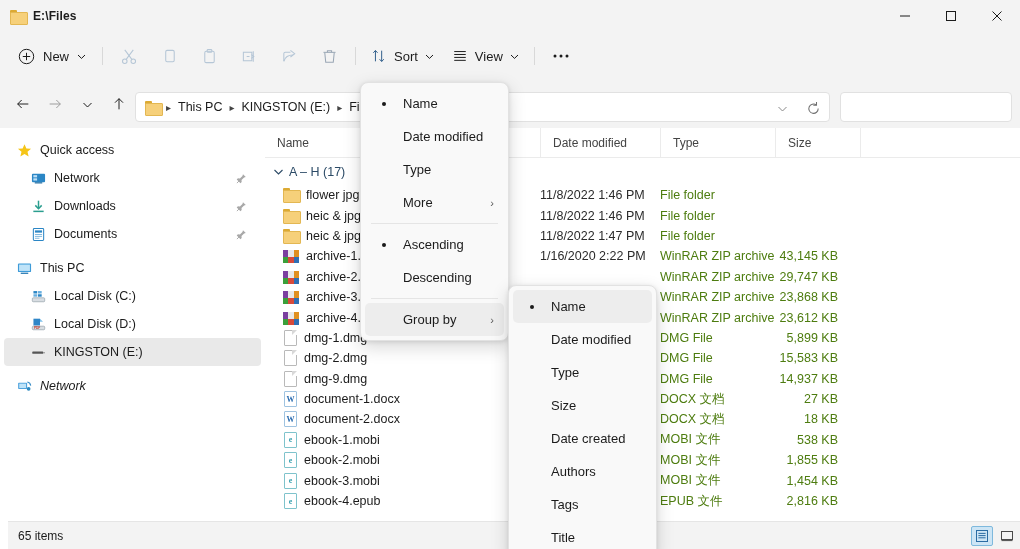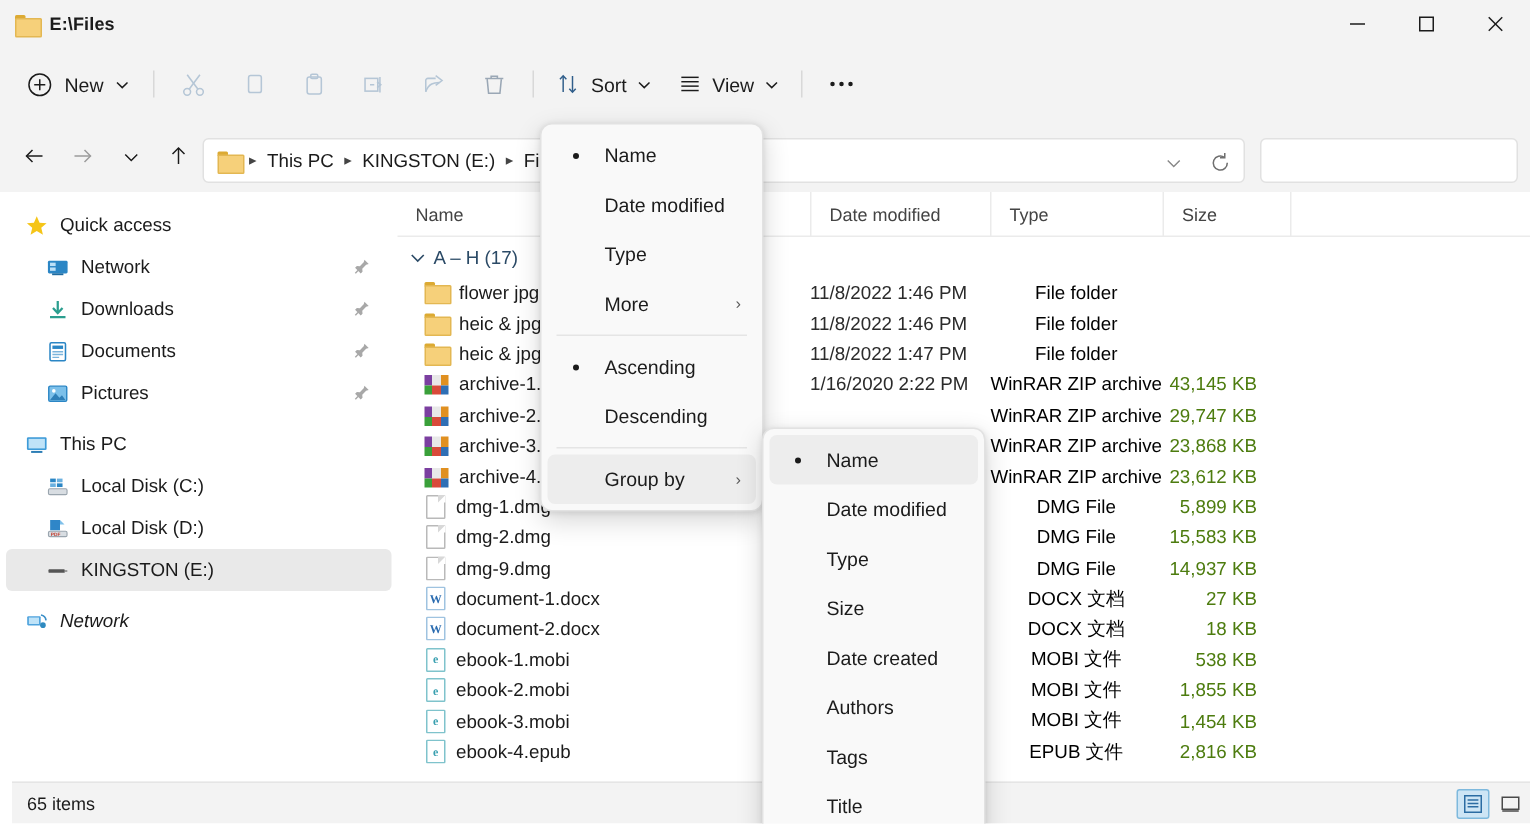--- a/index.html
+++ b/index.html
@@ -110,21 +110,21 @@
   .col.c-size { width: 85px; }
   .col.c-tail { width: 160px; }
 
   .grouphdr { display: flex; align-items: center; height: 27px; padding-left: 8px; }
   .grouphdr .gtxt { font-size: 12.5px; color: #2b4a66; margin-left: 5px; }
 
   .row { display: flex; align-items: center; height: 20.4px; }
   .cell { font-size: 12.5px; color: #1b1b1b; white-space: nowrap; overflow: hidden; }
   .cell.nm { width: 275px; display: flex; align-items: center; gap: 7px; padding-left: 18px; }
   .cell.dt { width: 120px; color: #2b2b2b; }
-  .cell.tp { width: 115px; color: #000000; text-align: center; }
+  .cell.tp { width: 115px; color: #4d7c0f; }
   .cell.sz { width: 85px; text-align: right; padding-right: 22px; color: #4d7c0f; }
 
   
   .ico { width: 16px; height: 16px; flex: none; position: relative; }
   .ico.folder:before { content:""; position:absolute; left:0; top:1px; width:7px; height:3px; background:#dcaa33; border-radius:1px 1px 0 0; }
   .ico.folder:after { content:""; position:absolute; left:0; top:3px; width:16px; height:11px; background:#f6d07a; border:1px solid #e3b752; border-radius:1px; }
   .ico.zip { background:
      linear-gradient(#3aa03a,#3aa03a) 0 9px/5px 6px no-repeat,
      linear-gradient(#d84a3a,#d84a3a) 5px 9px/6px 6px no-repeat,
      linear-gradient(#2f6fb5,#2f6fb5) 11px 9px/5px 6px no-repeat,
@@ -413,36 +413,20 @@
           </svg>
       </span>
       <span class="nav-lbl">Documents</span>
       <span class="pin">
         <svg width="12" height="12" viewBox="0 0 14 14">
             <path d="M9.3 1.4 L12.6 4.7 L10.6 5.3 L7.6 8.3 L7.8 10.6 L6.4 12 L2 7.6 L3.4 6.2 L5.7 6.4 L8.7 3.4 Z" fill="#a8a8a8"></path>
             <line x1="5.2" y1="8.8" x2="2.2" y2="11.8" stroke="#a8a8a8" stroke-width="1.1"></line>
           </svg>
       </span>
     </div>
-    <div class="nav-item indent">
-      <span class="nav-ico">
-        <svg width="15" height="15" viewBox="0 0 16 16">
-            <rect x="1.6" y="2.6" width="12.8" height="10.8" rx="1" fill="#7cc0ea" stroke="#2b86c5" stroke-width="1"></rect>
-            <circle cx="5.2" cy="6" r="1.3" fill="#fff"></circle>
-            <polygon points="2.4,12.6 6.4,7.6 9.2,10.8 11,9 13.6,12.6" fill="#2f7fb8"></polygon>
-          </svg>
-      </span>
-      <span class="nav-lbl">Pictures</span>
-      <span class="pin">
-        <svg width="12" height="12" viewBox="0 0 14 14">
-            <path d="M9.3 1.4 L12.6 4.7 L10.6 5.3 L7.6 8.3 L7.8 10.6 L6.4 12 L2 7.6 L3.4 6.2 L5.7 6.4 L8.7 3.4 Z" fill="#a8a8a8"></path>
-            <line x1="5.2" y1="8.8" x2="2.2" y2="11.8" stroke="#a8a8a8" stroke-width="1.1"></line>
-          </svg>
-      </span>
-    </div>
 
     <div class="nav-item" style="margin-top:6px;">
       <span class="nav-ico">
         <svg width="15" height="15" viewBox="0 0 16 16">
             <rect x="1" y="2.6" width="14" height="9.2" rx="1" fill="#3e9bd8"></rect>
             <rect x="2.2" y="3.8" width="11.6" height="6.8" fill="#bfe3f8"></rect>
             <rect x="4" y="12.4" width="8" height="1.4" fill="#2b7db5"></rect>
           </svg>
       </span>
       <span class="nav-lbl">This PC</span>

